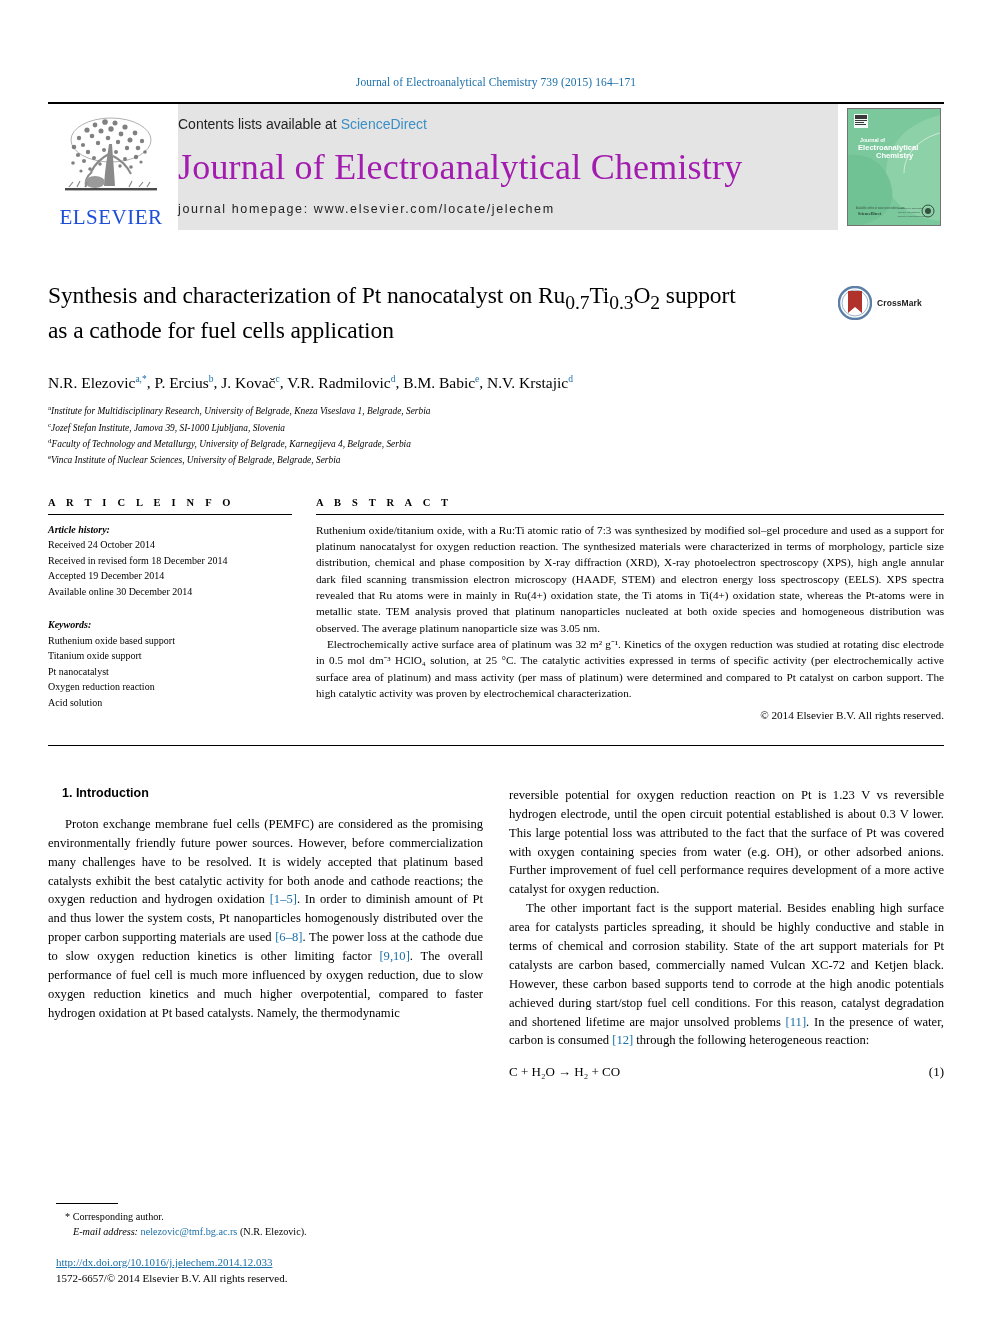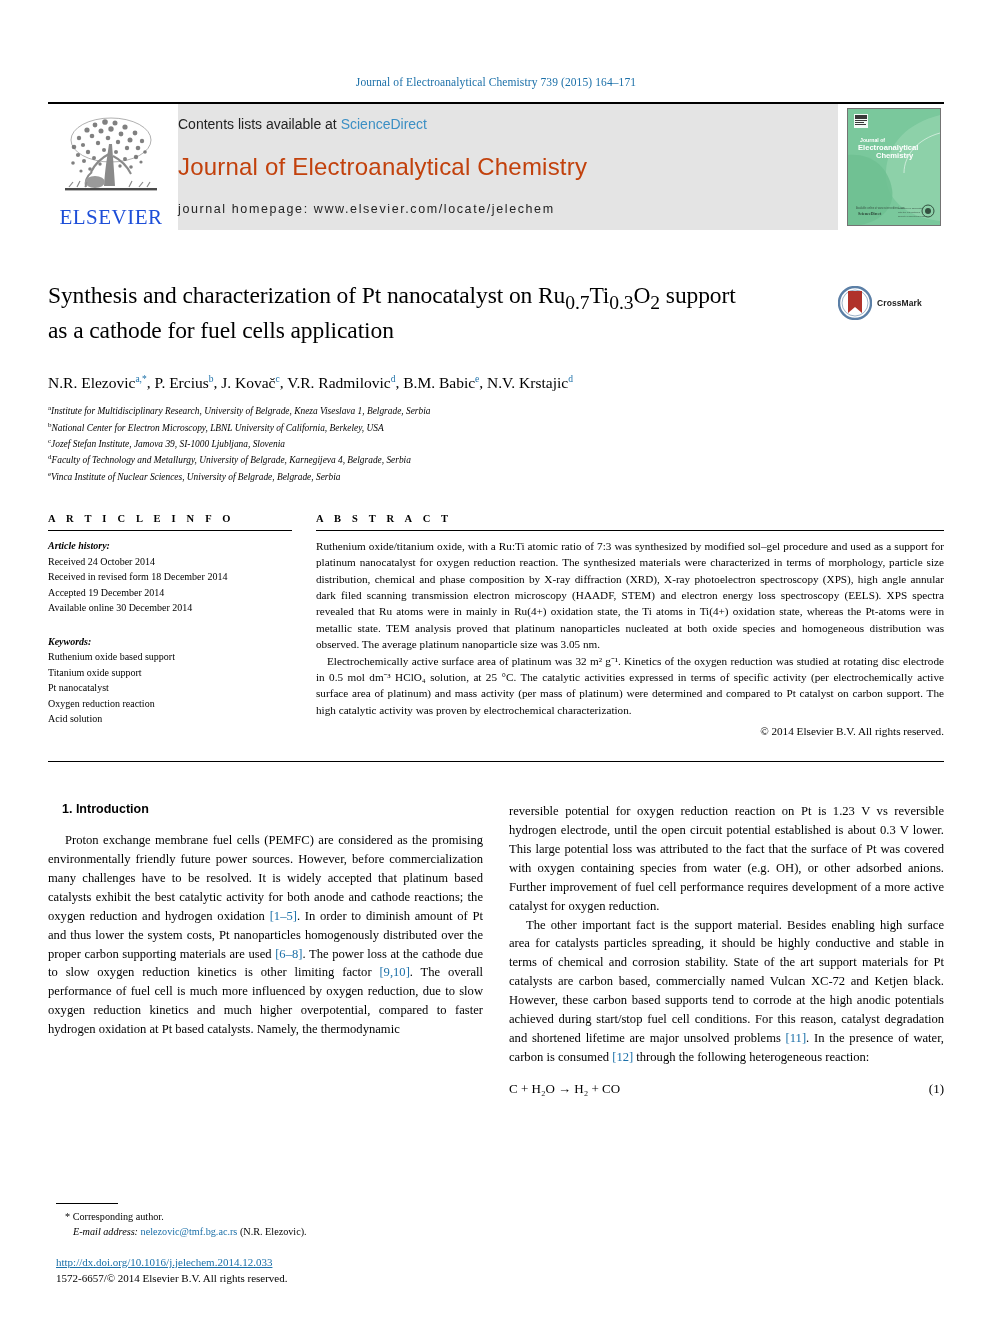--- a/index.html
+++ b/index.html
@@ -74,23 +74,23 @@
   }
   .contents-line {
     font-size: 14px;
     font-family: "Liberation Sans", sans-serif;
     color: #222;
   }
   .contents-line .sd {
     color: #3b8fc4;
   }
   .journal-title {
-    font-family: Liberation Sans, sans-serif;
-    font-size: 24px;
-    color: #c2410c;
+    font-family: Liberation Serif, serif;
+    font-size: 36px;
+    color: #a21caf;
     letter-spacing: 0.2px;
   }
   .homepage-line {
     font-size: 12.5px;
     font-family: "Liberation Sans", sans-serif;
     letter-spacing: 1.6px;
     color: #222;
   }
   .cover-thumb {
     width: 100px;
@@ -382,21 +382,20 @@
     <span><span>N.R. Elezovic</span><sup>a,*</sup></span>,
     <span><span>P. Ercius</span><sup>b</sup></span>,
     <span><span>J. Kovač</span><sup>c</sup></span>,
     <span><span>V.R. Radmilovic</span><sup>d</sup></span>,
     <span><span>B.M. Babic</span><sup>e</sup></span>,
     <span><span>N.V. Krstajic</span><sup>d</sup></span>
   </div>
 
   <div class="affils">
     <div><sup>a</sup><span>Institute for Multidisciplinary Research, University of Belgrade, Kneza Viseslava 1, Belgrade, Serbia</span></div>
-    <div><sup>b</sup><span>National Center for Electron Microscopy, LBNL University of California, Berkeley, USA</span></div>
     <div><sup>c</sup><span>Jozef Stefan Institute, Jamova 39, SI-1000 Ljubljana, Slovenia</span></div>
     <div><sup>d</sup><span>Faculty of Technology and Metallurgy, University of Belgrade, Karnegijeva 4, Belgrade, Serbia</span></div>
     <div><sup>e</sup><span>Vinca Institute of Nuclear Sciences, University of Belgrade, Belgrade, Serbia</span></div>
   </div>
 
   <div class="info-abstract">
 
     <div class="col-info">
       <div class="sec-head">A R T I C L E   I N F O</div>
       <div class="rule"></div>

